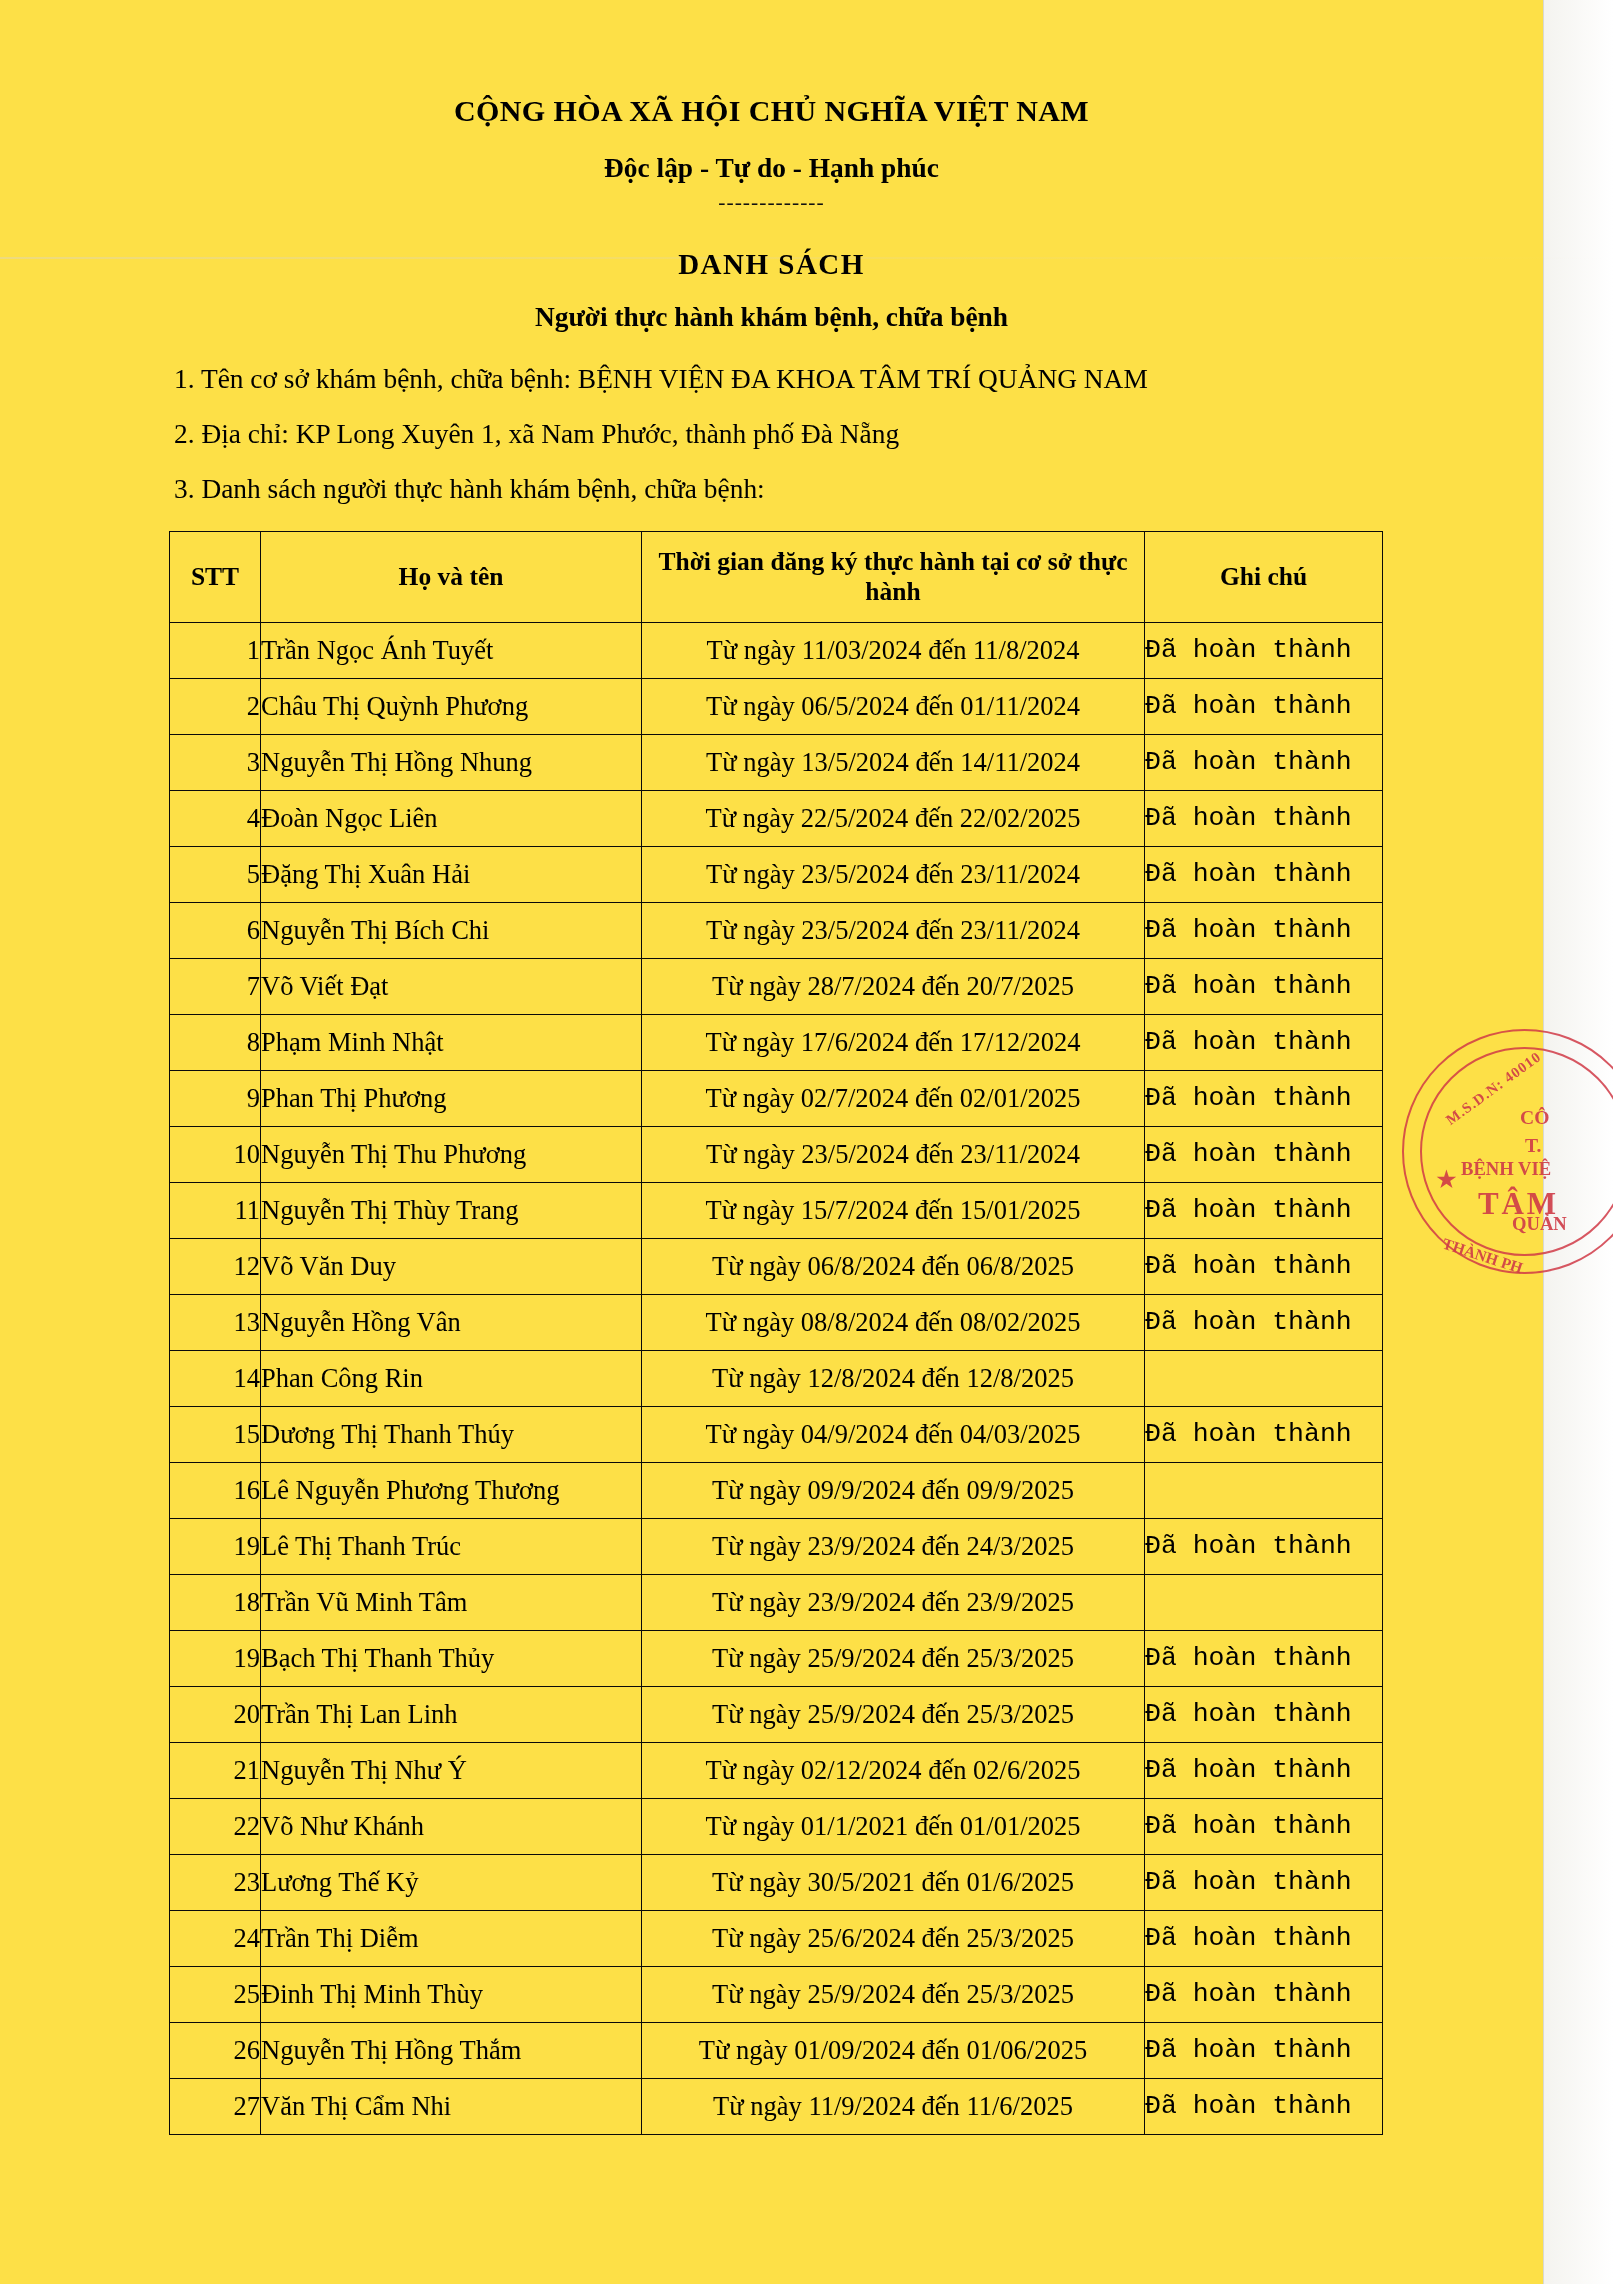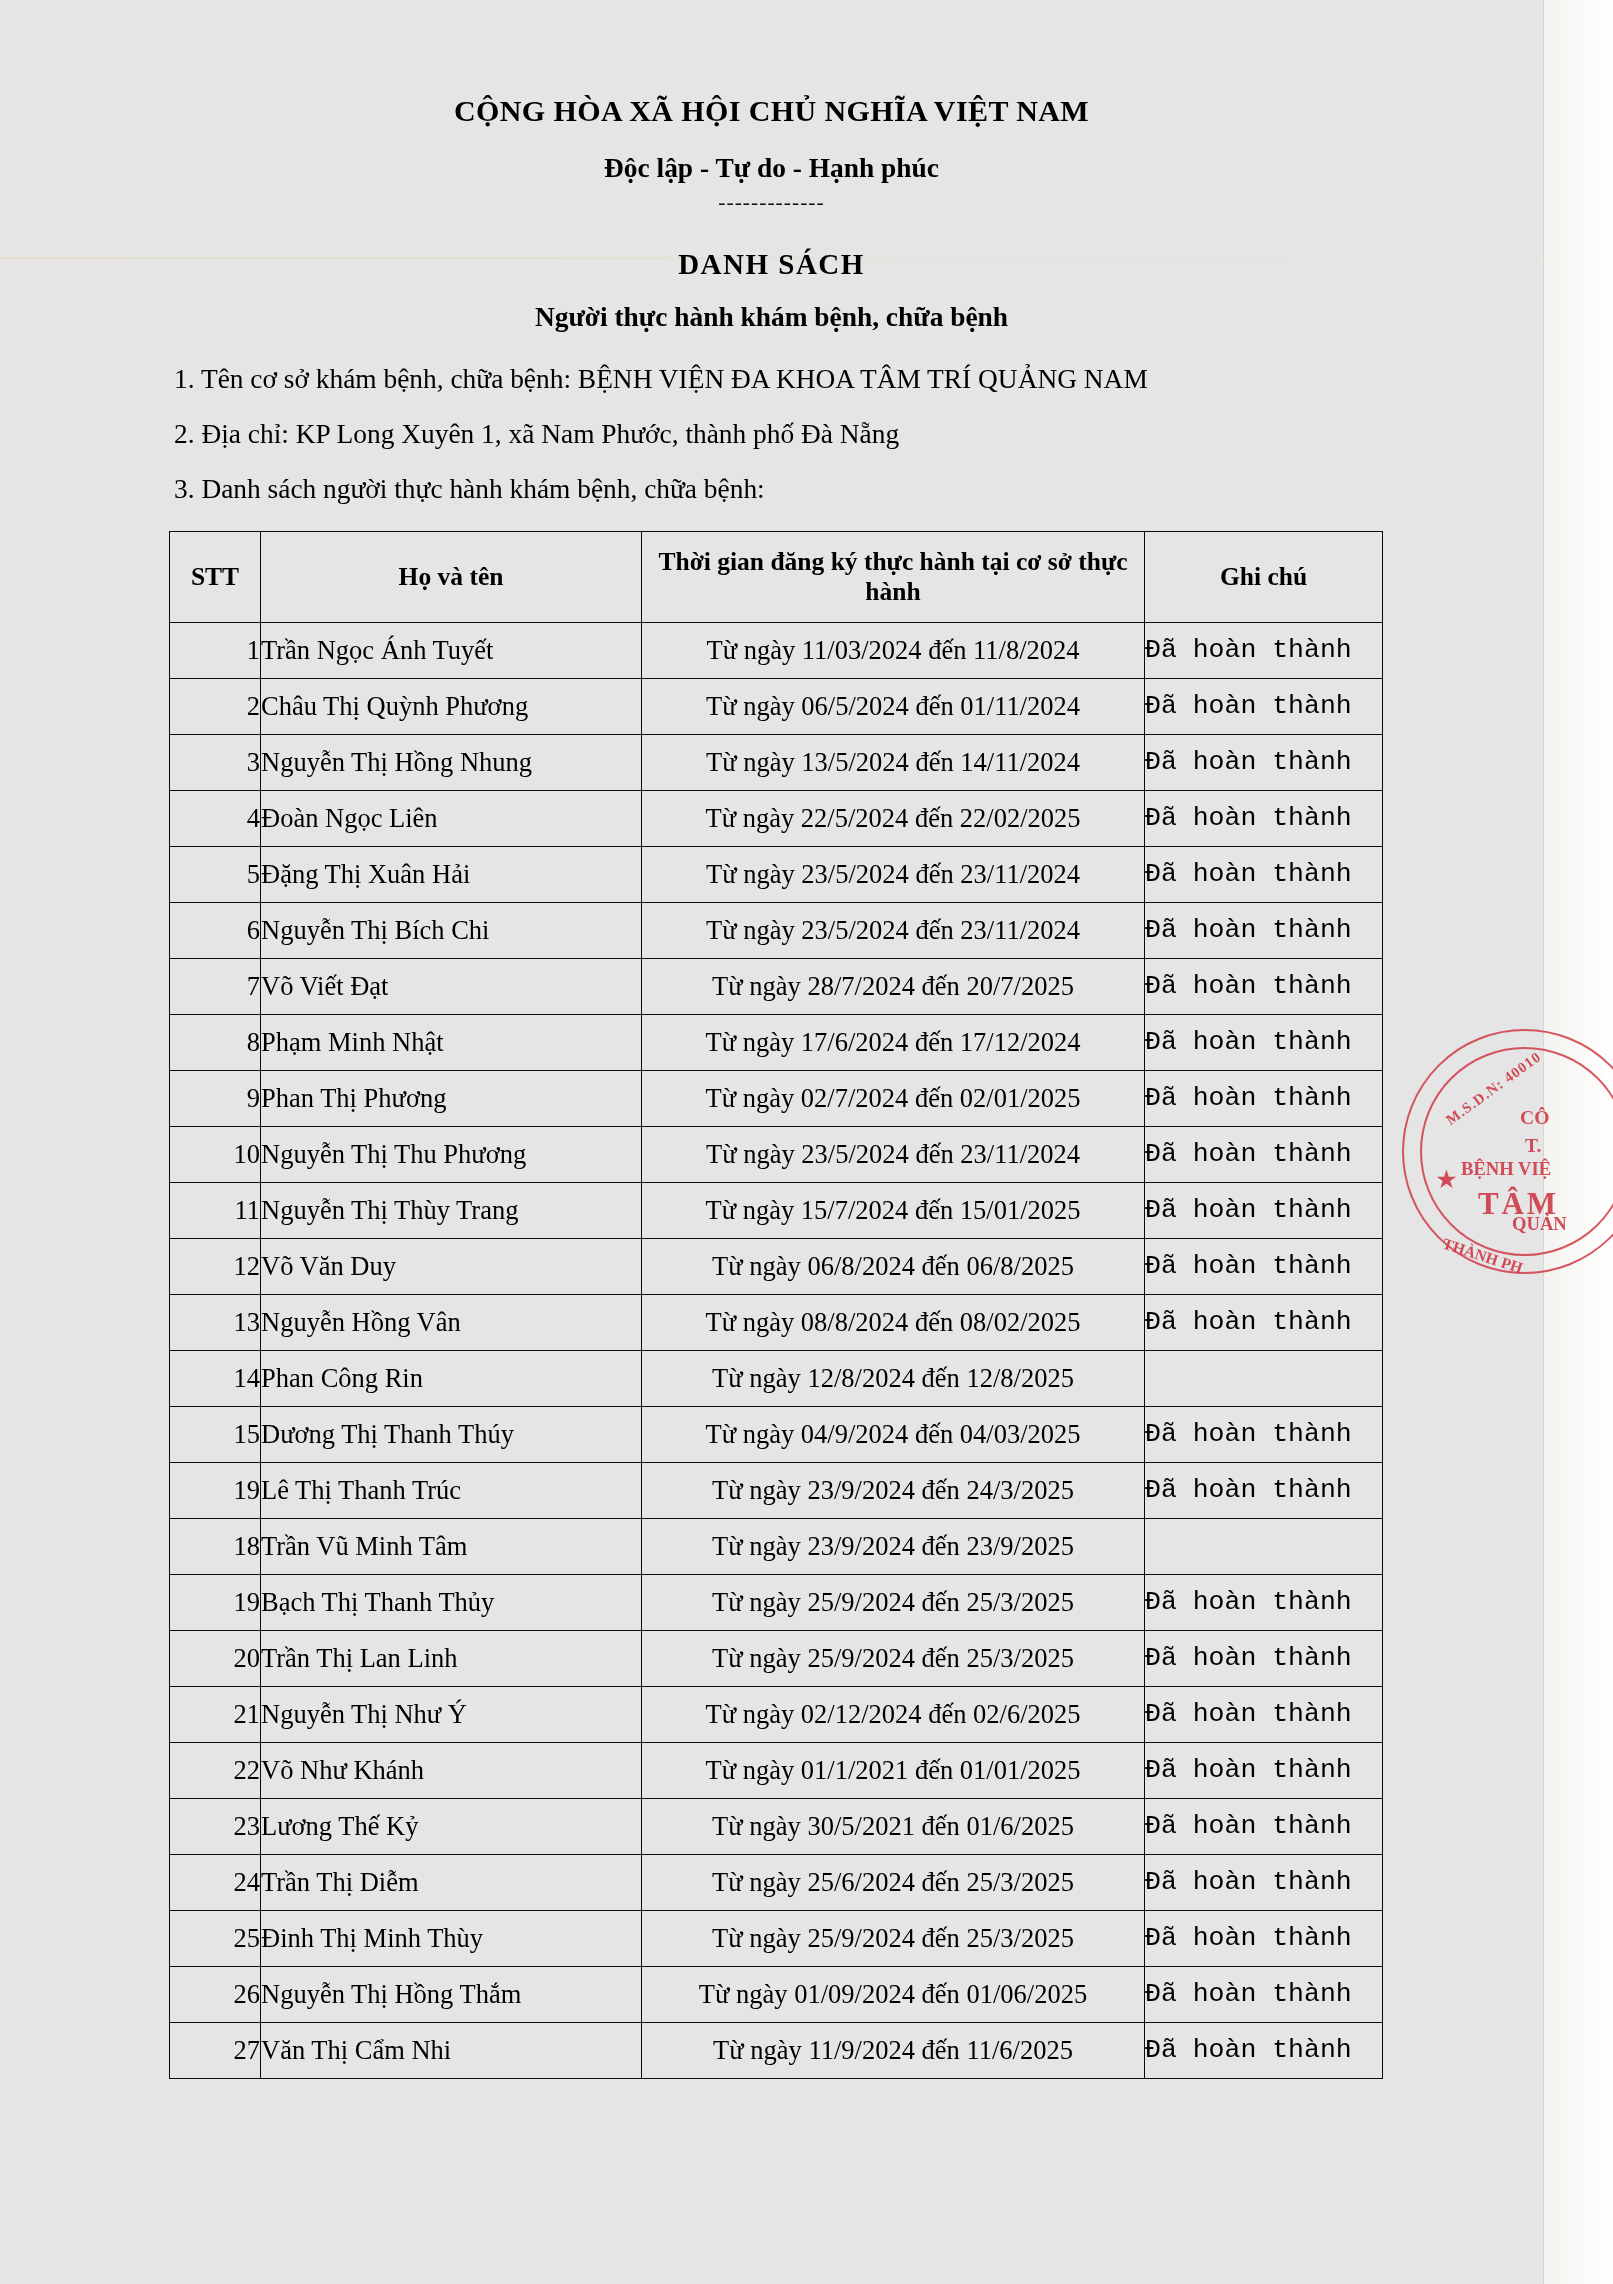--- a/index.html
+++ b/index.html
@@ -13,21 +13,21 @@
     position: relative;
     font-family: "Liberation Serif", serif;
     color: #000000;
     overflow: hidden;
   }
 
   
   .page {
     position: absolute;
     inset: 0;
-    background: #e5e5e5;
+    background: #fde047;
   }
   .fold-line {
     position: absolute;
     top: 0;
     bottom: 0;
     left: 1543px;
     width: 1px;
     background: #d8d8d2;
   }
   .fold-shade {
@@ -326,20 +326,26 @@
               <td class="c-stt">14</td>
               <td class="c-name">Phan Công Rin</td>
               <td class="c-time">Từ ngày 12/8/2024 đến 12/8/2025</td>
               <td class="c-note"></td>
             </tr>
             <tr>
               <td class="c-stt">15</td>
               <td class="c-name">Dương Thị Thanh Thúy</td>
               <td class="c-time">Từ ngày 04/9/2024 đến 04/03/2025</td>
               <td class="c-note">Đã hoàn thành</td>
+            </tr>
+            <tr>
+              <td class="c-stt">16</td>
+              <td class="c-name">Lê Nguyễn Phương Thương</td>
+              <td class="c-time">Từ ngày 09/9/2024 đến 09/9/2025</td>
+              <td class="c-note"></td>
             </tr>
             <tr>
               <td class="c-stt">19</td>
               <td class="c-name">Lê Thị Thanh Trúc</td>
               <td class="c-time">Từ ngày 23/9/2024 đến 24/3/2025</td>
               <td class="c-note">Đã hoàn thành</td>
             </tr>
             <tr>
               <td class="c-stt">18</td>
               <td class="c-name">Trần Vũ Minh Tâm</td>

